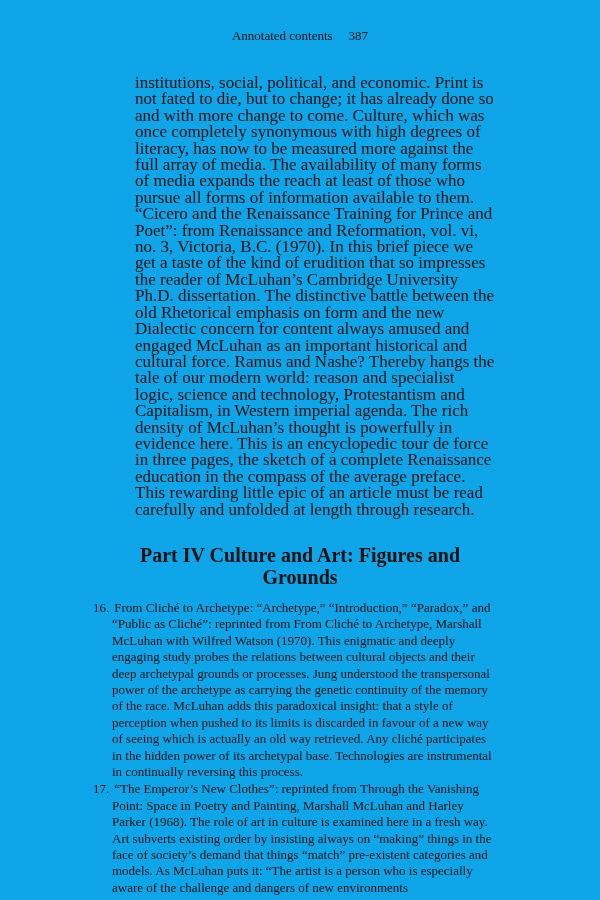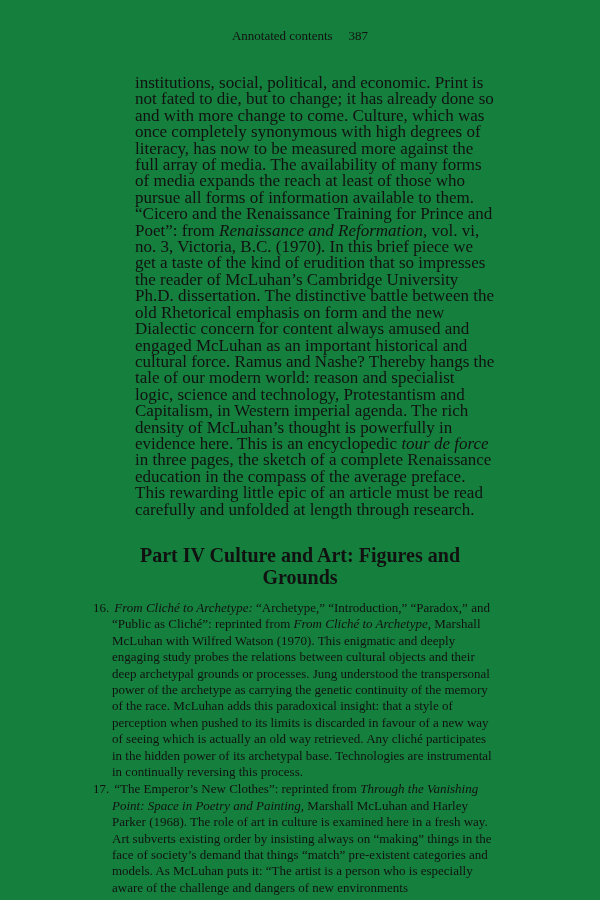--- a/index.html
+++ b/index.html
@@ -4,21 +4,21 @@
 <style>
   html, body {
     margin: 0;
     padding: 0;
     background: #ffffff;
   }
   .page {
     position: relative;
     width: 600px;
     height: 900px;
-    background: #15803d;
+    background: #0ea5e9;
     overflow: hidden;
     font-family: "Liberation Serif", "DejaVu Serif", serif;
     color: #111111;
   }
   .running-header {
     margin-top: 28px;
     text-align: center;
     font-size: 13px;
     line-height: 16px;
     color: #111111;
@@ -31,21 +31,20 @@
     width: 360px;
     font-size: 17px;
     line-height: 16.4px;
     text-align: left;
   }
   .content p {
     margin: 0;
     padding: 0;
   }
   .italic, .it {
-    font-style: italic;
   }
   .part-heading {
     width: 330px;
     margin: 26px auto 12px auto;
     text-align: center;
     font-size: 20px;
     line-height: 22px;
     font-weight: bold;
     color: #111111;
   }

